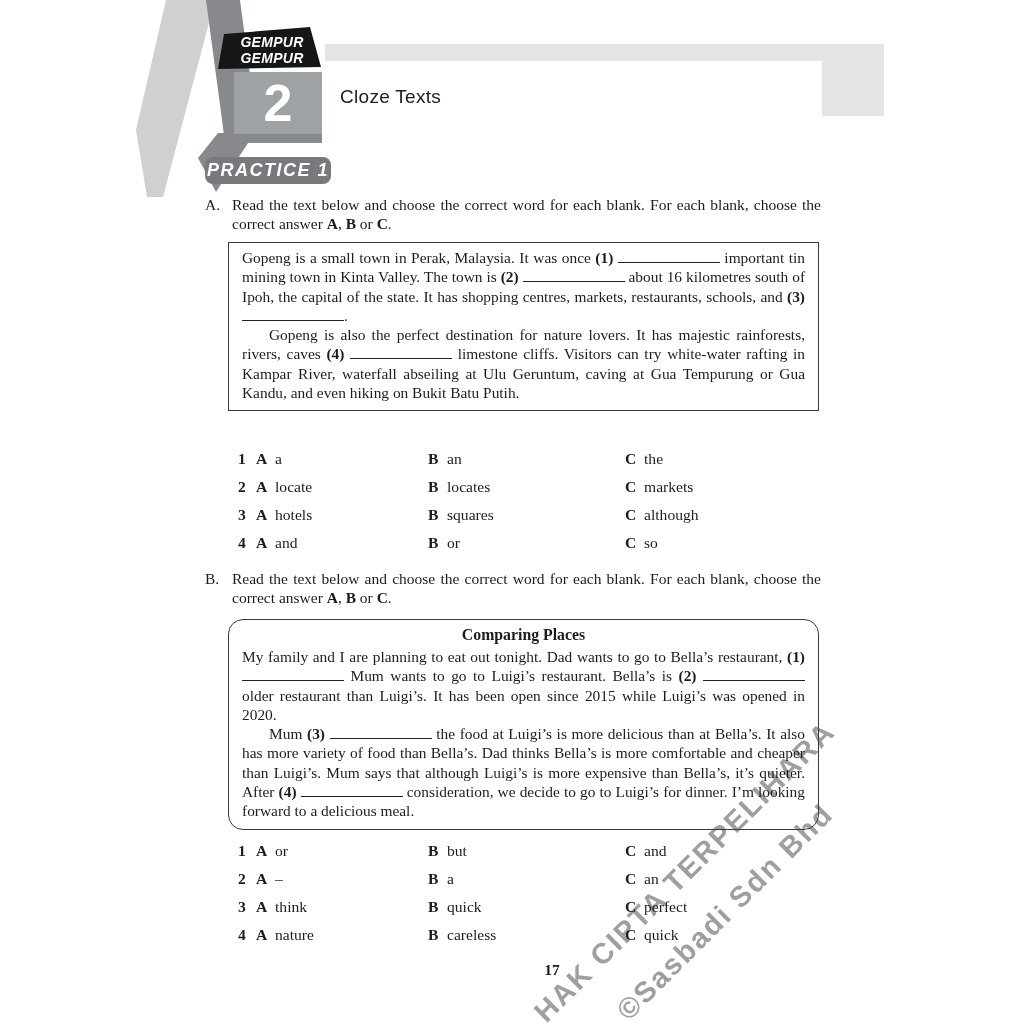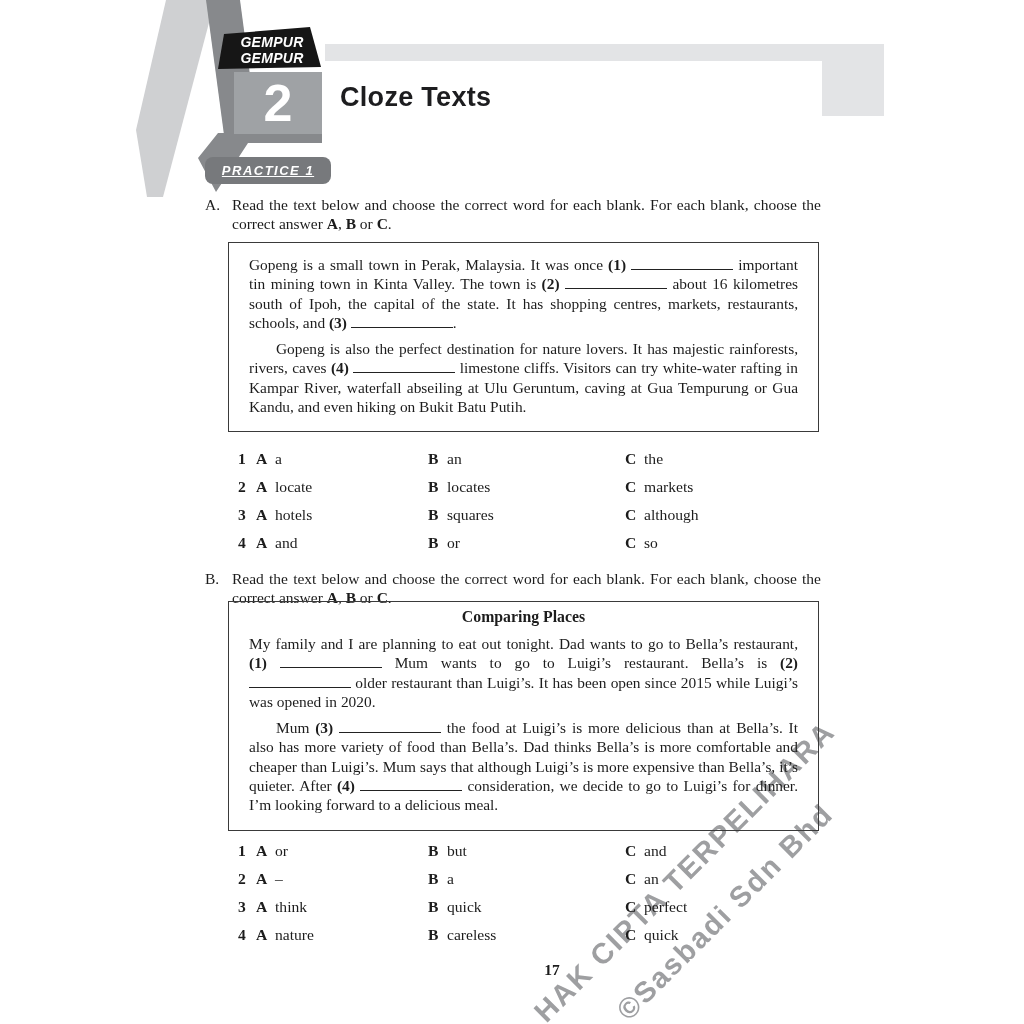--- a/index.html
+++ b/index.html
@@ -13,36 +13,36 @@
              font-size:29px;line-height:57px;letter-spacing:2px;color:#96979a;opacity:.92;}
   .content{position:absolute;top:0;left:0;width:1024px;height:1024px;z-index:2;}
   
   .brand-text{position:absolute;left:226px;top:35px;width:92px;z-index:3;text-align:center;
               font-family:"Liberation Sans", sans-serif;font-style:italic;font-weight:800;
               font-size:14px;line-height:15.5px;color:#ffffff;letter-spacing:.3px;}
   .chapter-num{position:absolute;left:234px;top:72px;width:88px;height:62px;z-index:2;
                display:flex;align-items:center;justify-content:center;
                font-family:"Liberation Sans", sans-serif;font-weight:bold;font-size:52px;color:#ffffff;}
   .chapter-title{position:absolute;left:340px;top:82px;z-index:3;
-                 font-family:"Liberation Sans", sans-serif;font-weight:700;font-size:27px;
+                 font-family:"Liberation Sans", sans-serif;font-weight:400;font-size:19px;
                  line-height:30px;color:#1d1d1f;letter-spacing:.3px;}
   .practice-badge{position:absolute;left:205px;top:157px;width:126px;height:27px;z-index:3;
                   background:#77797c;border-radius:8px;display:flex;align-items:center;justify-content:center;
                   font-family:"Liberation Sans", sans-serif;font-style:italic;font-weight:bold;
-                  font-size:13px;color:#ffffff;letter-spacing:1.5px;text-decoration:underline;}
+                  font-size:18px;color:#ffffff;letter-spacing:1.5px;}
   
   .section{position:absolute;left:205px;width:616px;font-size:15.5px;line-height:19.3px;text-align:justify;}
   .sec-label{position:absolute;left:0;top:0;}
   .sec-text{display:block;padding-left:27px;}
   #secA{top:195px;} #secB{top:569px;}
   .pbox{position:absolute;left:228px;width:591px;border:1.4px solid #3a3a3a;
         padding:5px 13px 8px;box-sizing:border-box;background:transparent;}
-  #boxA{top:242px;} #boxB{top:601px;}
+  #boxA{top:242px;} #boxB{top:619px;border-radius:15px;}
   .pbox-title{text-align:center;font-weight:bold;font-size:15.8px;line-height:20px;margin:0 0 2px 0;}
-  .pbox p{margin:7px;font-size:15.4px;line-height:19.3px;text-align:justify;}
+  .pbox p{margin:0;font-size:15.4px;line-height:19.3px;text-align:justify;}
   .pbox p.indent{text-indent:27px;}
   .blank{display:inline-block;border-bottom:1.5px solid #222;height:12px;}
   
   .options{position:absolute;left:238px;width:580px;}
   #optA{top:449px;} #optB{top:841px;}
   .opt-row{display:grid;grid-template-columns:18px 172px 197px auto;height:28px;
            align-items:start;font-size:15.6px;line-height:20px;}
   .opt-num{font-weight:bold;}
   .opt-letter{font-weight:bold;display:inline-block;min-width:19px;}
   .page-num{position:absolute;top:961px;left:0;width:100%;text-align:center;

